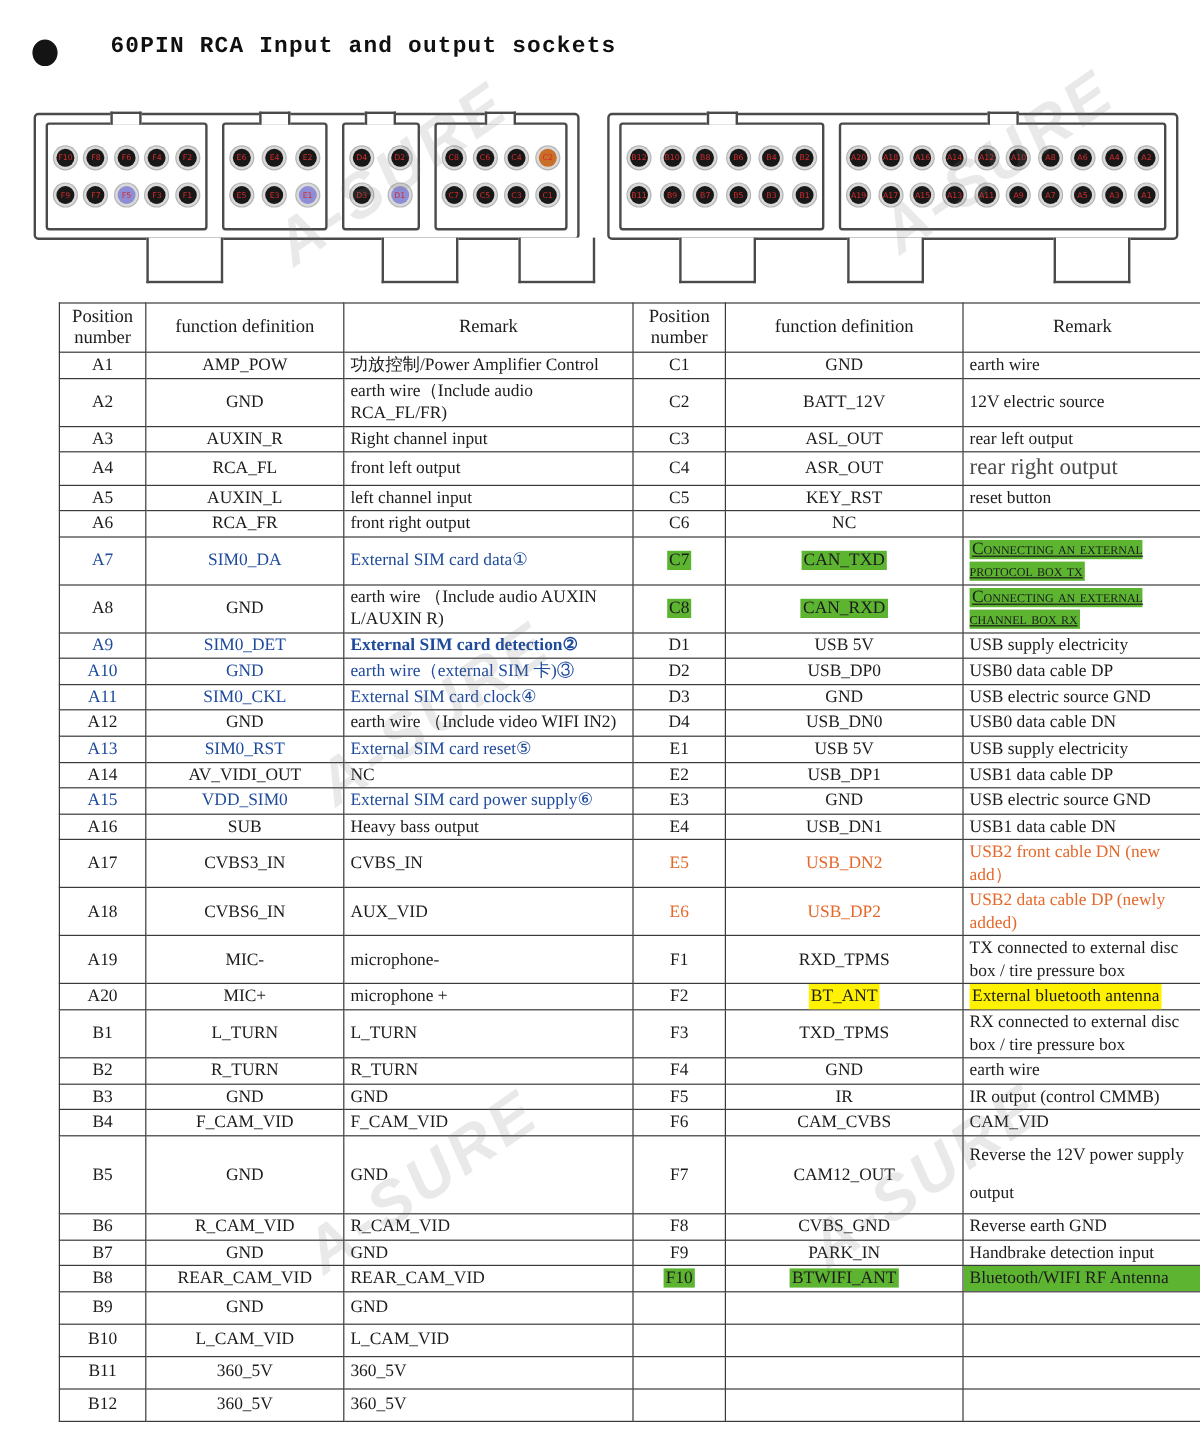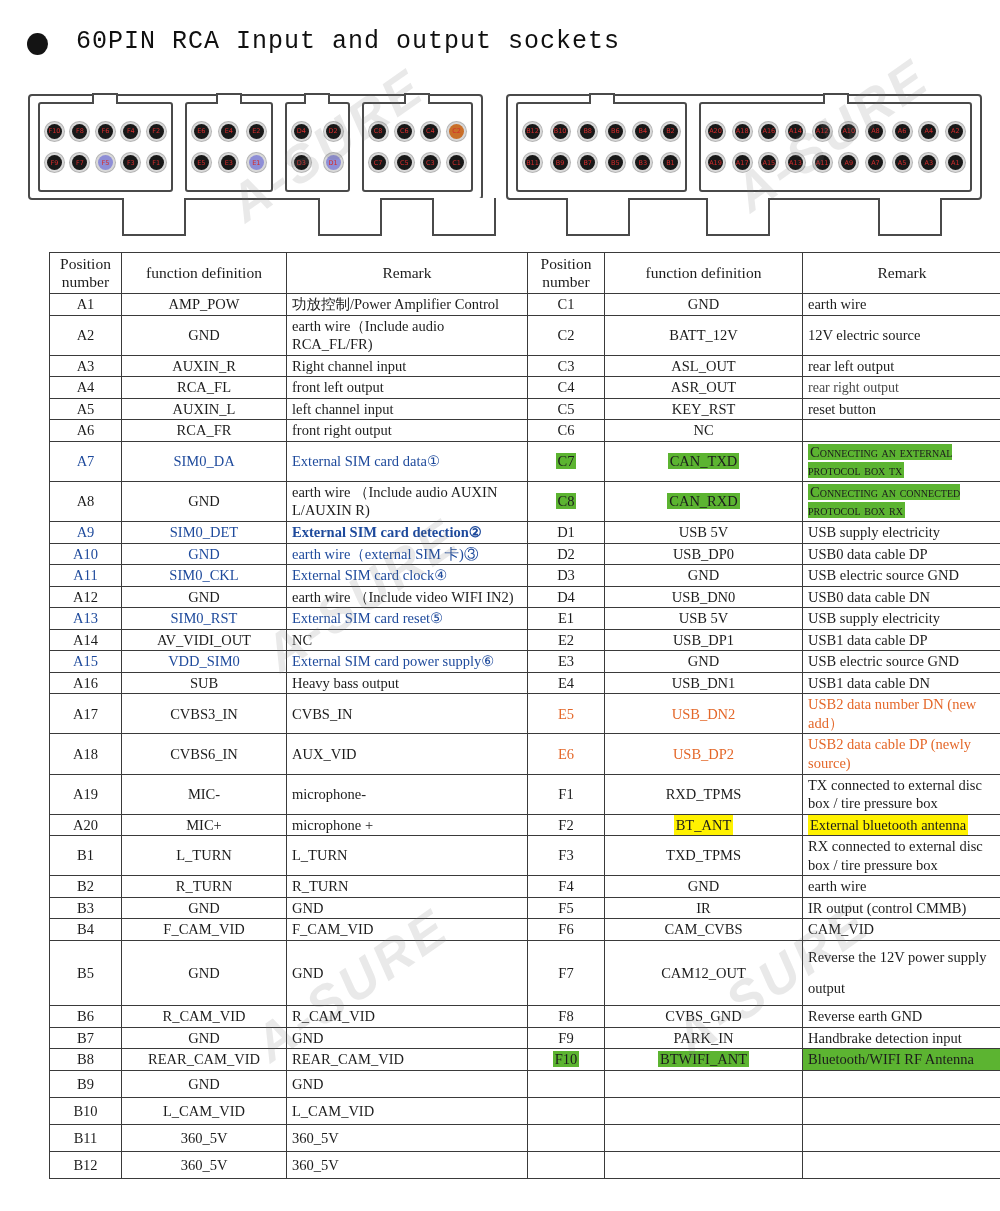--- a/index.html
+++ b/index.html
@@ -2,22 +2,22 @@
 <html><head>
 <meta charset="utf-8">
 <style>
   html,body{margin:0;padding:0;}
   body{
     width:1000px;height:1211px;position:relative;background:#ffffff;
     font-family:"Liberation Serif",serif;overflow:hidden;color:#1c1c1c;
   }
   
   .bullet{position:absolute;left:27px;top:33px;width:21px;height:22px;background:#141414;border-radius:50%;}
-  .page-title{position:absolute;left:76px;top:27px;font-family:"Liberation Mono",monospace;
-    font-size:25px;letter-spacing:1px;color:#101010;white-space:nowrap;}
+  .page-title{position:absolute;left:92px;top:27px;font-family:"Liberation Mono",monospace;
+    font-size:19px;letter-spacing:1px;color:#101010;white-space:nowrap;font-weight:bold;}
   
   .wm{position:absolute;color:rgba(120,120,120,0.16);font-family:"Liberation Sans",sans-serif;
     font-weight:bold;font-style:italic;font-size:52px;letter-spacing:4px;
     transform:rotate(-35deg);pointer-events:none;white-space:nowrap;z-index:5;}
   
   .housing{position:absolute;display:flex;gap:12px;padding:6px 8px;border:2px solid #4a4a4a;
     border-radius:4px;background:#fff;box-sizing:border-box;height:106px;}
   .section{border:2px solid #4a4a4a;border-radius:3px;display:flex;flex-direction:column;
     justify-content:space-evenly;padding:3px 7px;position:relative;background:#fff;}
   .pin-row{display:flex;justify-content:space-between;align-items:center;gap:4px;}
@@ -37,25 +37,25 @@
   th{font-weight:normal;font-size:15.5px;text-align:center;padding:2px;height:38px;color:#1c1c1c;}
   td{font-size:14.5px;line-height:1.28;height:20px;padding:1px 3px;}
   td.center{text-align:center;}
   td.remark{text-align:left;padding:1px 5px;}
   
   .s-b{color:#1e4a9c;}
   .s-o{color:#e4682a;}
   .s-g > span{background:#5cb431;padding:0 2px;}
   .s-gf{background:#5cb431;}
   .s-y > span{background:#fff200;padding:14px 2px;}
-  .s-sc{font-variant:small-caps;}
+  .s-sc{font-variant:small-caps;text-decoration:underline;}
   .s-j{text-align:justify;}
   .s-sp{line-height:2.15;}
   .s-ind{padding-left:26px;font-weight:bold;}
-  .s-alt{font-size:14px;color:#4a4a4a;}
+  .s-alt{font-size:19px;color:#4a4a4a;}
   .s-e{height:27px;}
 </style>
 </head>
 <body>
 
 <div class="bullet"></div>
 <div class="page-title">60PIN RCA Input and output sockets</div>
 
 <div class="wm" style="left:215px;top:115px;">A-SURE</div>
 <div class="wm" style="left:720px;top:105px;">A-SURE</div>
@@ -254,21 +254,21 @@
         <td class="center s-g"><span>C7</span></td>
         <td class="center s-g"><span>CAN_TXD</span></td>
         <td class="remark s-g s-sc s-j"><span>Connecting an external protocol box tx</span></td>
       </tr>
       <tr>
         <td class="center"><span>A8</span></td>
         <td class="center"><span>GND</span></td>
         <td class="remark s-j"><span>earth wire （Include audio AUXIN L/AUXIN R)</span></td>
         <td class="center s-g"><span>C8</span></td>
         <td class="center s-g"><span>CAN_RXD</span></td>
-        <td class="remark s-g s-sc s-j"><span>Connecting an connected protocol box rx</span></td>
+        <td class="remark s-g s-sc s-j"><span>Connecting an external channel box rx</span></td>
       </tr>
       <tr>
         <td class="center s-b"><span>A9</span></td>
         <td class="center s-b"><span>SIM0_DET</span></td>
         <td class="remark s-b s-ind"><span>External SIM card detection②</span></td>
         <td class="center"><span>D1</span></td>
         <td class="center"><span>USB 5V</span></td>
         <td class="remark"><span>USB supply electricity</span></td>
       </tr>
       <tr>
@@ -326,29 +326,29 @@
         <td class="center"><span>E4</span></td>
         <td class="center"><span>USB_DN1</span></td>
         <td class="remark"><span>USB1 data cable DN</span></td>
       </tr>
       <tr>
         <td class="center"><span>A17</span></td>
         <td class="center"><span>CVBS3_IN</span></td>
         <td class="remark"><span>CVBS_IN</span></td>
         <td class="center s-o"><span>E5</span></td>
         <td class="center s-o"><span>USB_DN2</span></td>
-        <td class="remark s-o s-j"><span>USB2 data number DN (new add）</span></td>
+        <td class="remark s-o s-j"><span>USB2 front cable DN (new add）</span></td>
       </tr>
       <tr>
         <td class="center"><span>A18</span></td>
         <td class="center"><span>CVBS6_IN</span></td>
         <td class="remark"><span>AUX_VID</span></td>
         <td class="center s-o"><span>E6</span></td>
         <td class="center s-o"><span>USB_DP2</span></td>
-        <td class="remark s-o s-j"><span>USB2 data cable DP (newly source)</span></td>
+        <td class="remark s-o s-j"><span>USB2 data cable DP (newly added)</span></td>
       </tr>
       <tr>
         <td class="center"><span>A19</span></td>
         <td class="center"><span>MIC-</span></td>
         <td class="remark"><span>microphone-</span></td>
         <td class="center"><span>F1</span></td>
         <td class="center"><span>RXD_TPMS</span></td>
         <td class="remark s-j"><span>TX connected to external disc box / tire pressure box</span></td>
       </tr>
       <tr>

